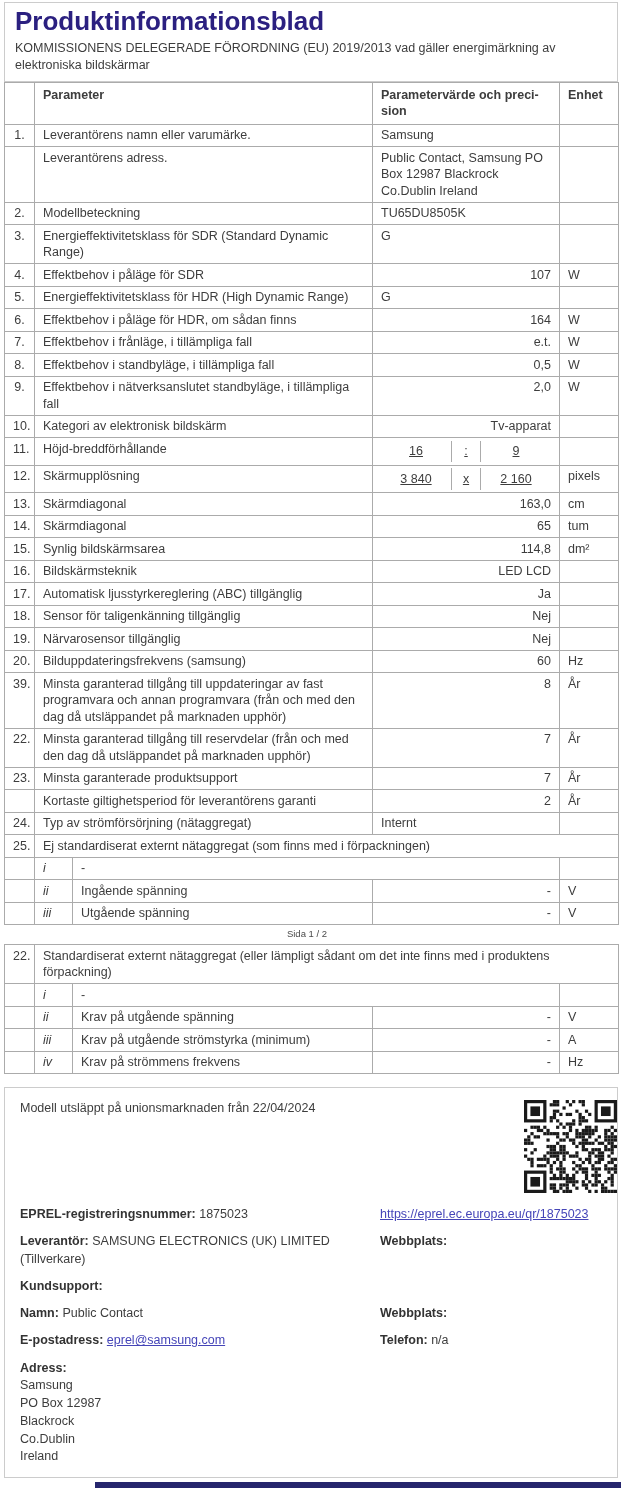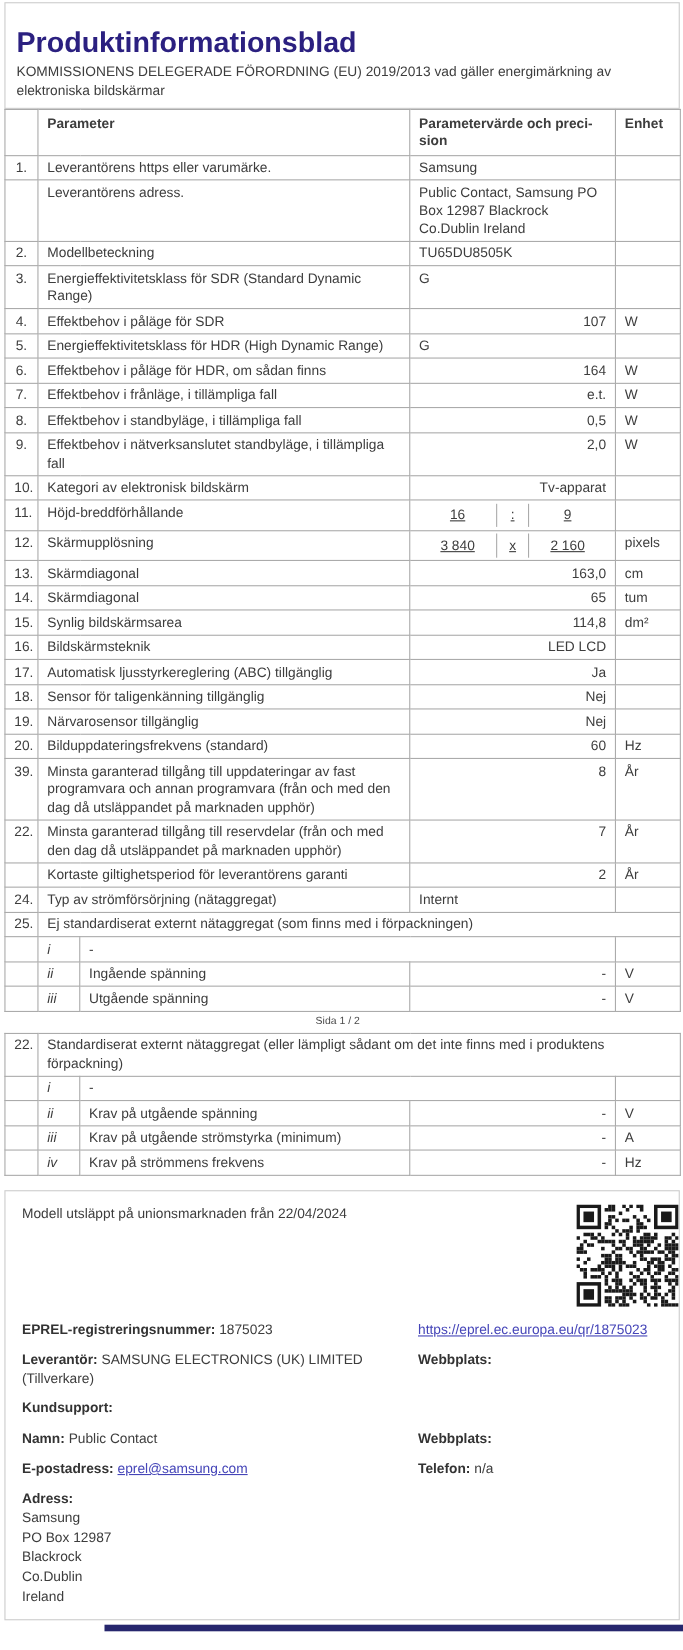--- a/index.html
+++ b/index.html
@@ -9,21 +9,21 @@
     --c-boxborder:#cccccc;
     --c-text:#3d3d3d;
     --c-bar:#26266d;
   }
   *{box-sizing:border-box;}
   html,body{margin:0;padding:0;}
   body{
     width:621px;height:1500px;overflow:hidden;background:#ffffff;
     font-family:"Liberation Sans",sans-serif;color:var(--c-text);
   }
-  .titlebox{margin:2px 3px 0 4px;border:1px solid var(--c-boxborder);padding:20px 12px 7px 10px;}
+  .titlebox{margin:2px 3px 0 4px;border:1px solid var(--c-boxborder);padding:3px 12px 7px 10px;}
   .doc-title{margin:0;font-size:26px;line-height:1.18;font-weight:bold;color:var(--c-title);}
   .doc-subtitle{margin:3px 0 0 0;font-size:12.5px;line-height:1.36;color:var(--c-text);max-width:585px;}
 
   table.params{
     border-collapse:collapse;table-layout:fixed;width:614px;
     margin:0 3px 0 4px;font-size:12.5px;color:var(--c-text);
   }
   table.params td,table.params th{
     border:1px solid var(--c-border);
     padding:2.5px 8px;line-height:1.32;vertical-align:top;
@@ -81,21 +81,21 @@
       <tr>
         <th class="num"></th>
         <th colspan="2">Parameter</th>
         <th>Parametervärde och preci­sion</th>
         <th>Enhet</th>
       </tr>
     </thead>
     <tbody>
         <tr>
           <td class="num">1.</td>
-          <td class="param" colspan="2">Leverantörens https eller varumärke.</td>
+          <td class="param" colspan="2">Leverantörens namn eller varumärke.</td>
           <td class="val left">Samsung</td>
           <td class="unit"></td>
         </tr>
         <tr>
           <td class="num"></td>
           <td class="param" colspan="2">Leverantörens adress.</td>
           <td class="val left">Public Contact, Samsung PO Box 12987 Blackrock Co.Dublin Ireland</td>
           <td class="unit"></td>
         </tr>
         <tr>
@@ -213,33 +213,39 @@
           <td class="unit"></td>
         </tr>
         <tr>
           <td class="num">19.</td>
           <td class="param" colspan="2">Närvarosensor tillgänglig</td>
           <td class="val right">Nej</td>
           <td class="unit"></td>
         </tr>
         <tr>
           <td class="num">20.</td>
-          <td class="param" colspan="2">Bilduppdateringsfrekvens (standard)</td>
+          <td class="param" colspan="2">Bilduppdateringsfrekvens (samsung)</td>
           <td class="val right">60</td>
           <td class="unit">Hz</td>
         </tr>
         <tr>
           <td class="num">39.</td>
           <td class="param" colspan="2">Minsta garanterad tillgång till uppdateringar av fast programvara och annan programvara (från och med den dag då utsläppandet på marknaden upphör)</td>
           <td class="val right">8</td>
           <td class="unit">År</td>
         </tr>
         <tr>
           <td class="num">22.</td>
           <td class="param" colspan="2">Minsta garanterad tillgång till reservdelar (från och med den dag då utsläppandet på marknaden upp­hör)</td>
+          <td class="val right">7</td>
+          <td class="unit">År</td>
+        </tr>
+        <tr>
+          <td class="num">23.</td>
+          <td class="param" colspan="2">Minsta garanterade produktsupport</td>
           <td class="val right">7</td>
           <td class="unit">År</td>
         </tr>
         <tr>
           <td class="num"></td>
           <td class="param" colspan="2">Kortaste giltighetsperiod för leverantörens garanti</td>
           <td class="val right">2</td>
           <td class="unit">År</td>
         </tr>
         <tr>

